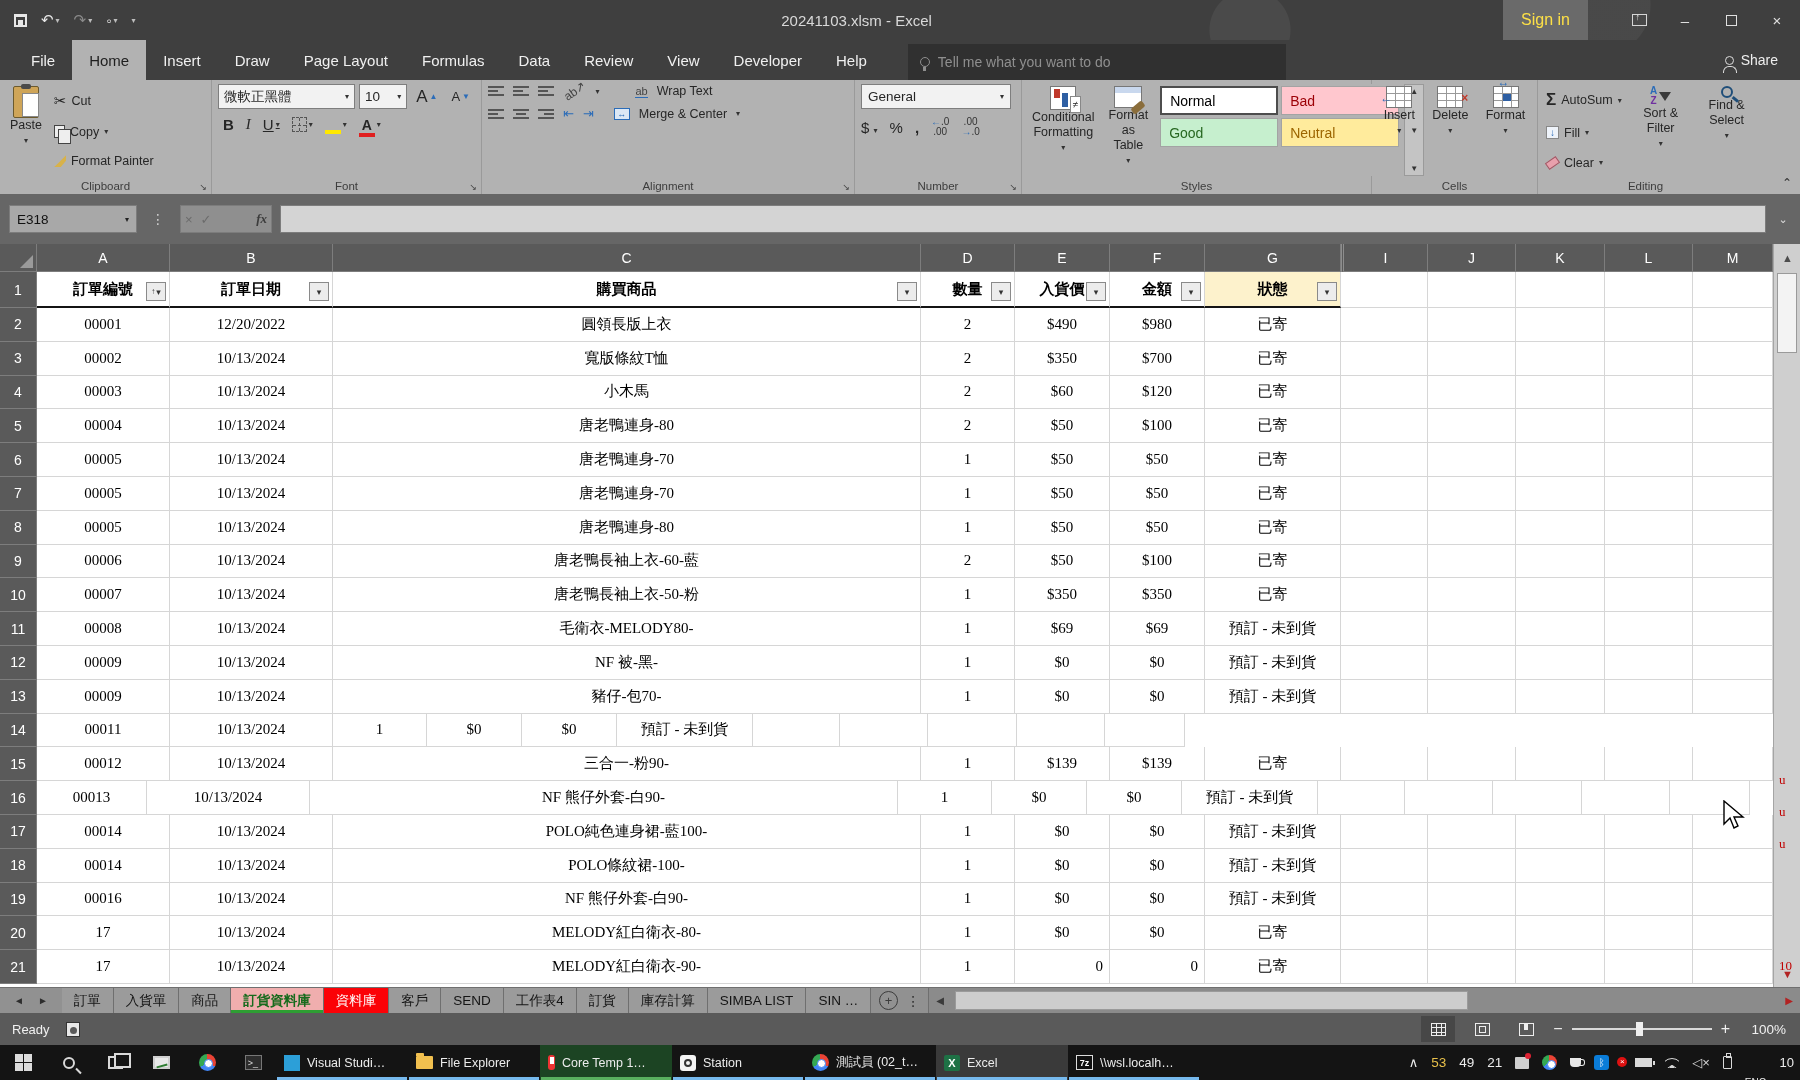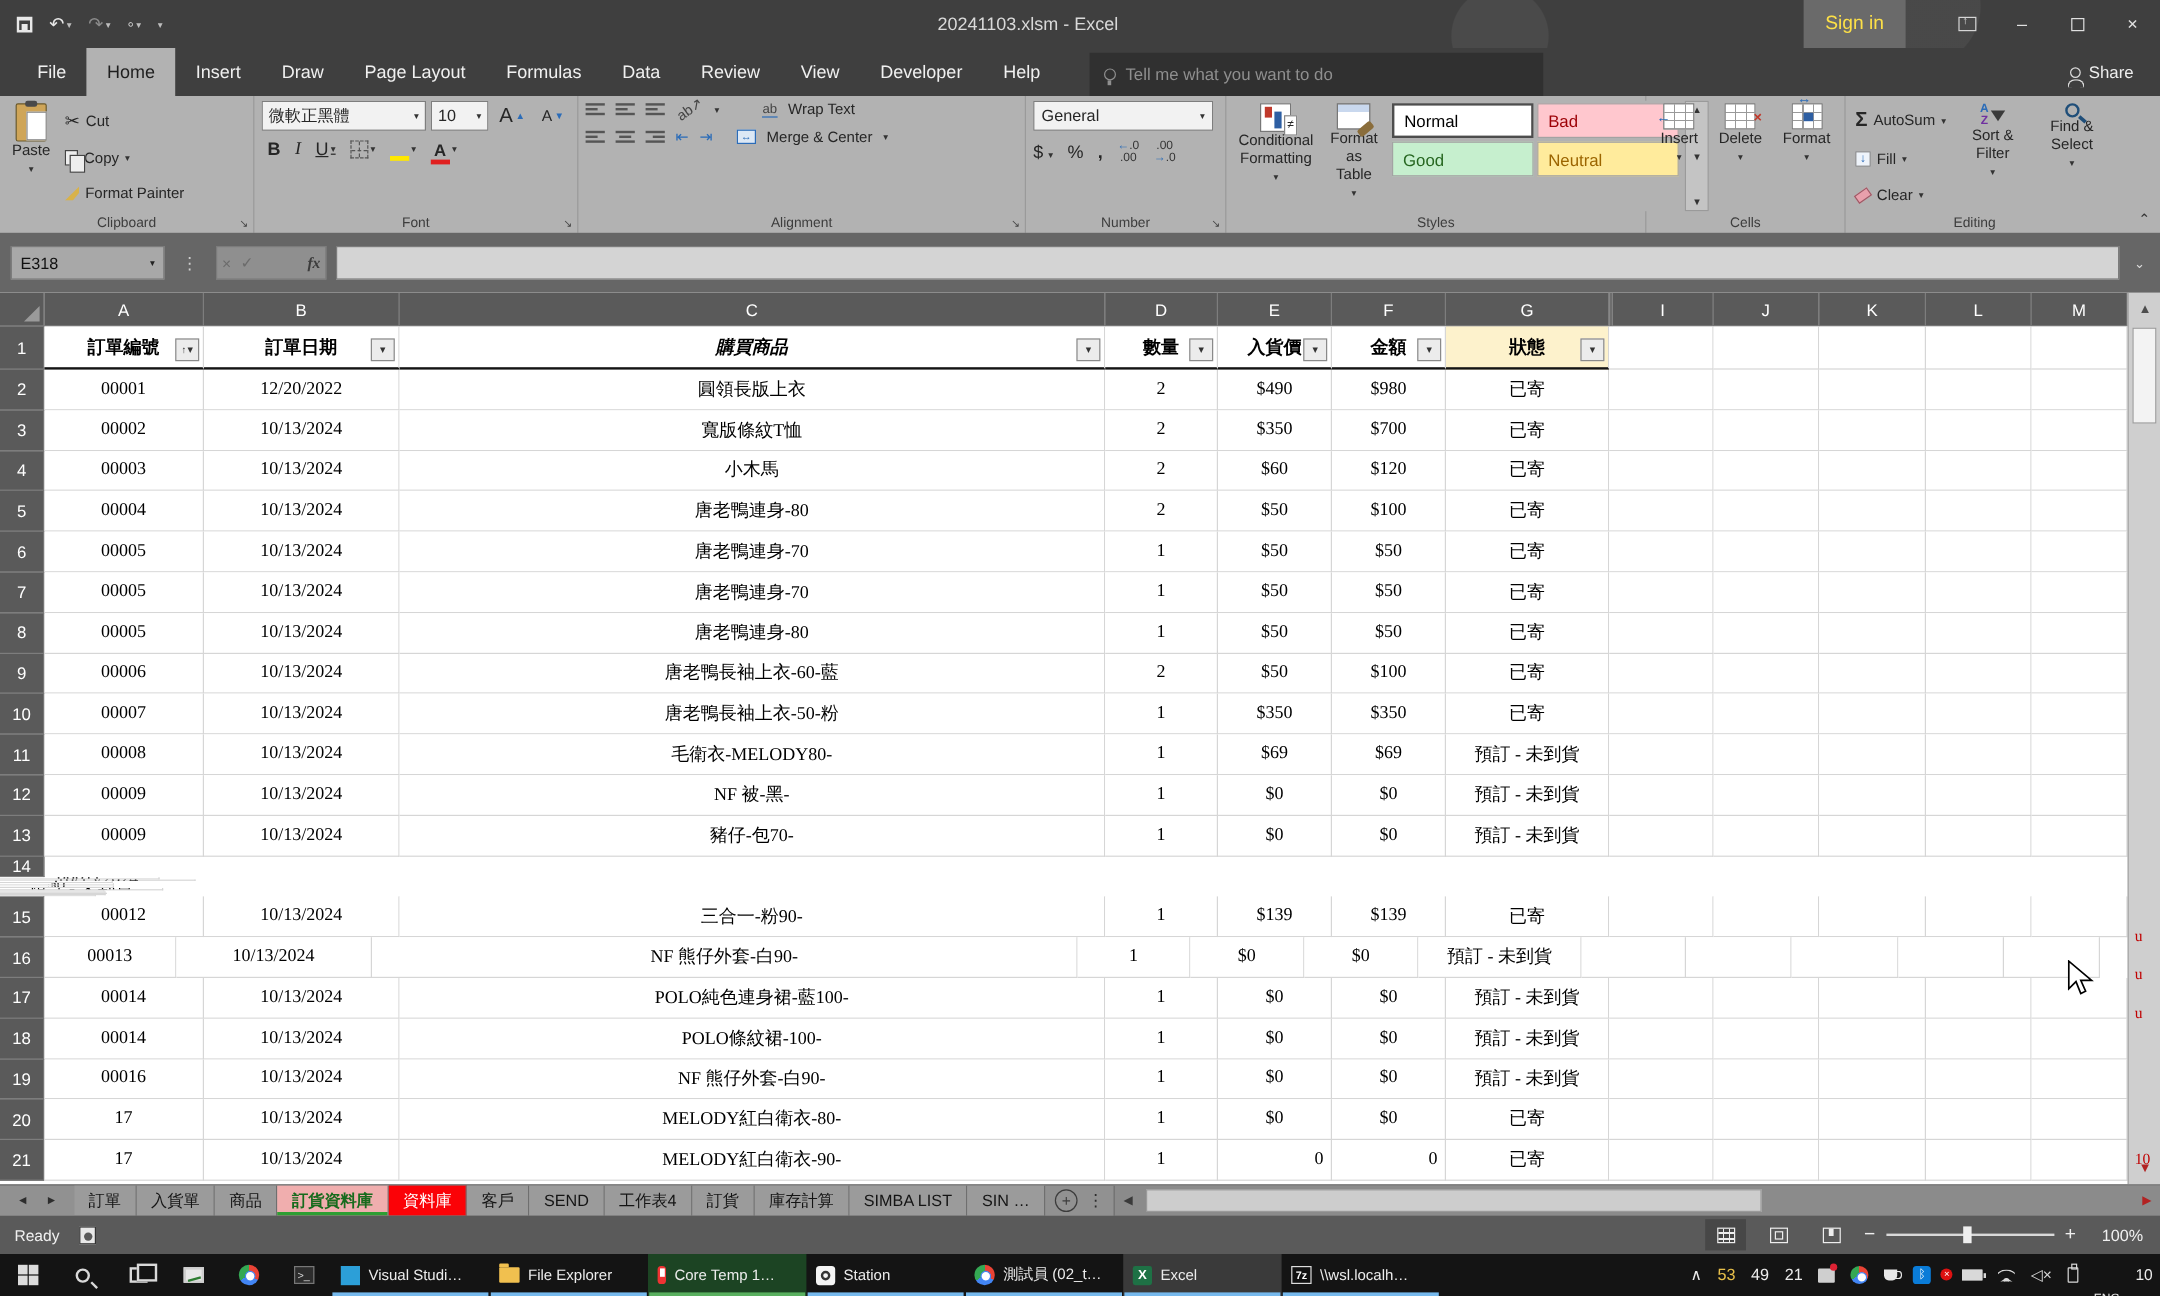--- a/index.html
+++ b/index.html
@@ -621,21 +621,21 @@
     <div class="gridarea" id="grid-rows">
         <div class="grow-r hrow" style="height: 36px;">
           <div class="gut" style="height: 36px;">1</div>
           <div class="cell" style="width: 133px; height: 36px;">訂單編號<span class="filterbtn">
               <span class="sortup">↑</span>
               <span>▾</span>
             </span></div>
           <div class="cell" style="width: 163px; height: 36px;">訂單日期<span class="filterbtn">
               <span>▾</span>
             </span></div>
-          <div class="cell" style="width: 588px; height: 36px; font-style: italic;">購買商品<span class="filterbtn">
+          <div class="cell" style="width: 588px; height: 36px;">購買商品<span class="filterbtn">
               <span>▾</span>
             </span></div>
           <div class="cell" style="width: 94px; height: 36px;">數量<span class="filterbtn">
               <span>▾</span>
             </span></div>
           <div class="cell" style="width: 95px; height: 36px;">入貨價<span class="filterbtn">
               <span>▾</span>
             </span></div>
           <div class="cell" style="width: 95px; height: 36px;">金額<span class="filterbtn">
               <span>▾</span>
@@ -822,21 +822,21 @@
           <div class="cell" style="width: 94px;">1</div>
           <div class="cell" style="width: 95px;">$0</div>
           <div class="cell" style="width: 95px;">$0</div>
           <div class="cell" style="width: 136px;">預訂 - 未到貨</div>
           <div class="cell" style="width: 87px;"></div>
           <div class="cell" style="width: 88px;"></div>
           <div class="cell" style="width: 89px;"></div>
           <div class="cell" style="width: 88px;"></div>
           <div class="cell" style="width: 80px;"></div>
         </div>
-        <div class="grow-r" style="height: 33.8px; flex-direction: column;">
+        <div class="grow-r" style="height: 33.8px;">
           <div class="gut">14</div>
           <div class="cell" style="width: 133px;">00011</div>
           <div class="cell" style="width: 163px;">10/13/2024</div>
           <div class="cell" style="width: 94px;">1</div>
           <div class="cell" style="width: 95px;">$0</div>
           <div class="cell" style="width: 95px;">$0</div>
           <div class="cell" style="width: 136px;">預訂 - 未到貨</div>
           <div class="cell" style="width: 87px;"></div>
           <div class="cell" style="width: 88px;"></div>
           <div class="cell" style="width: 89px;"></div>

